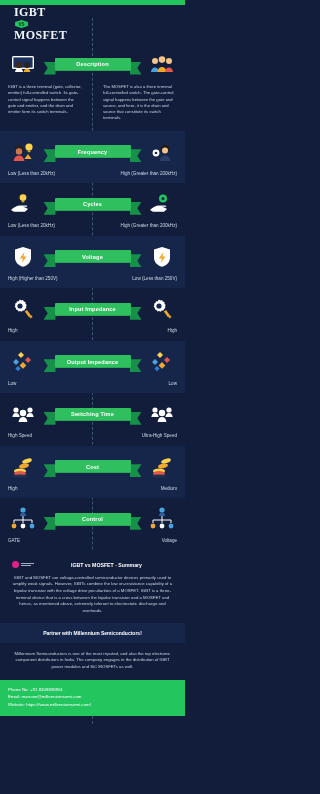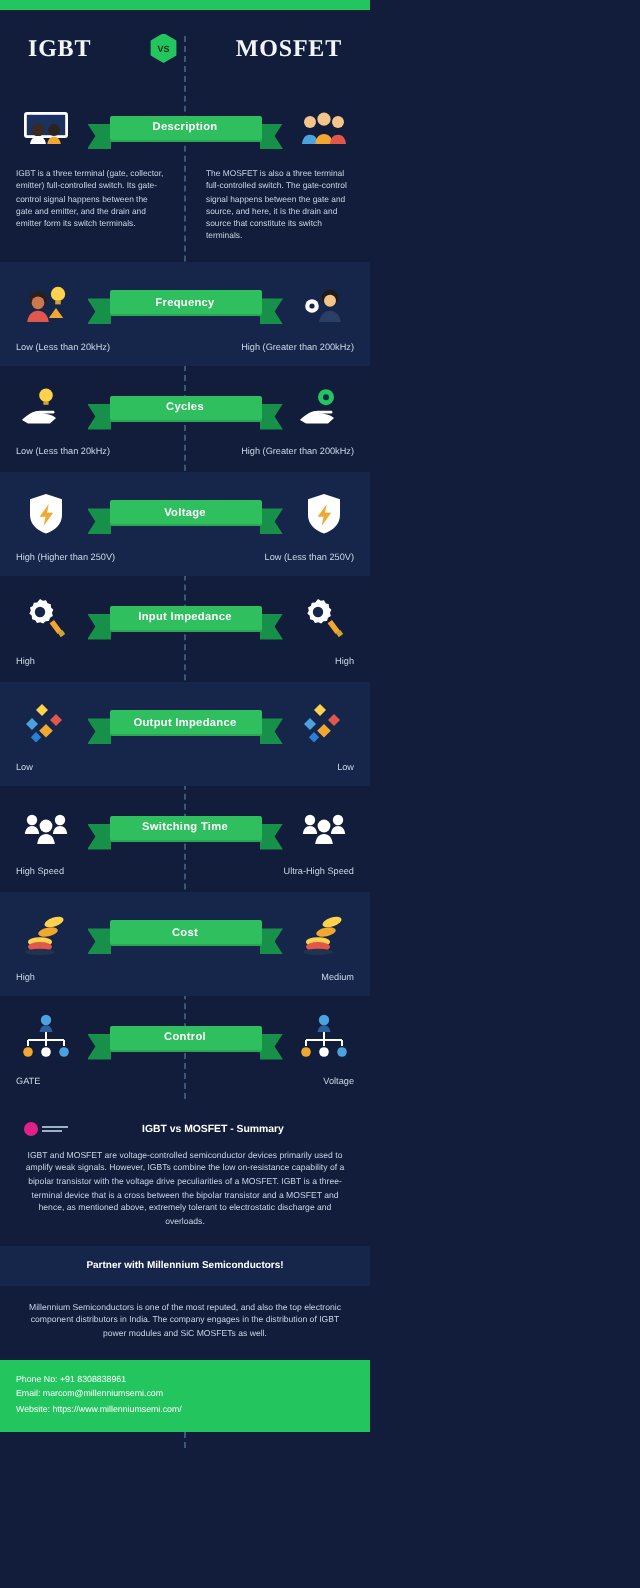--- a/index.html
+++ b/index.html
@@ -18,22 +18,22 @@
 
   
   .divider {
     position:absolute; left:92px; top:18px; bottom:70px;
     width:0; border-left:1px dashed #4a6a8a; opacity:.75;
     z-index:0;
   }
 
   
   .header {
-    height:38px; display:flex; align-items:center; justify-content:space-between;
-    padding:0 14px; position:relative; z-index:2;
+    height:38px; display:flex; justify-content:space-between;
+    padding:0 14px; position:relative; z-index:2;flex-direction:column;
   }
   .header h1 {
     font-family:"Liberation Serif", serif;
     font-size:12px; font-weight:700; letter-spacing:.4px; color:#f2f5f9;
   }
   .vs-badge {
     width:15px; height:15px; background:#22c55e;
     clip-path:polygon(50% 0%,93% 25%,93% 75%,50% 100%,7% 75%,7% 25%);
     display:flex; align-items:center; justify-content:center;
     font-size:4.5px; font-weight:700; color:#0b2e16;

